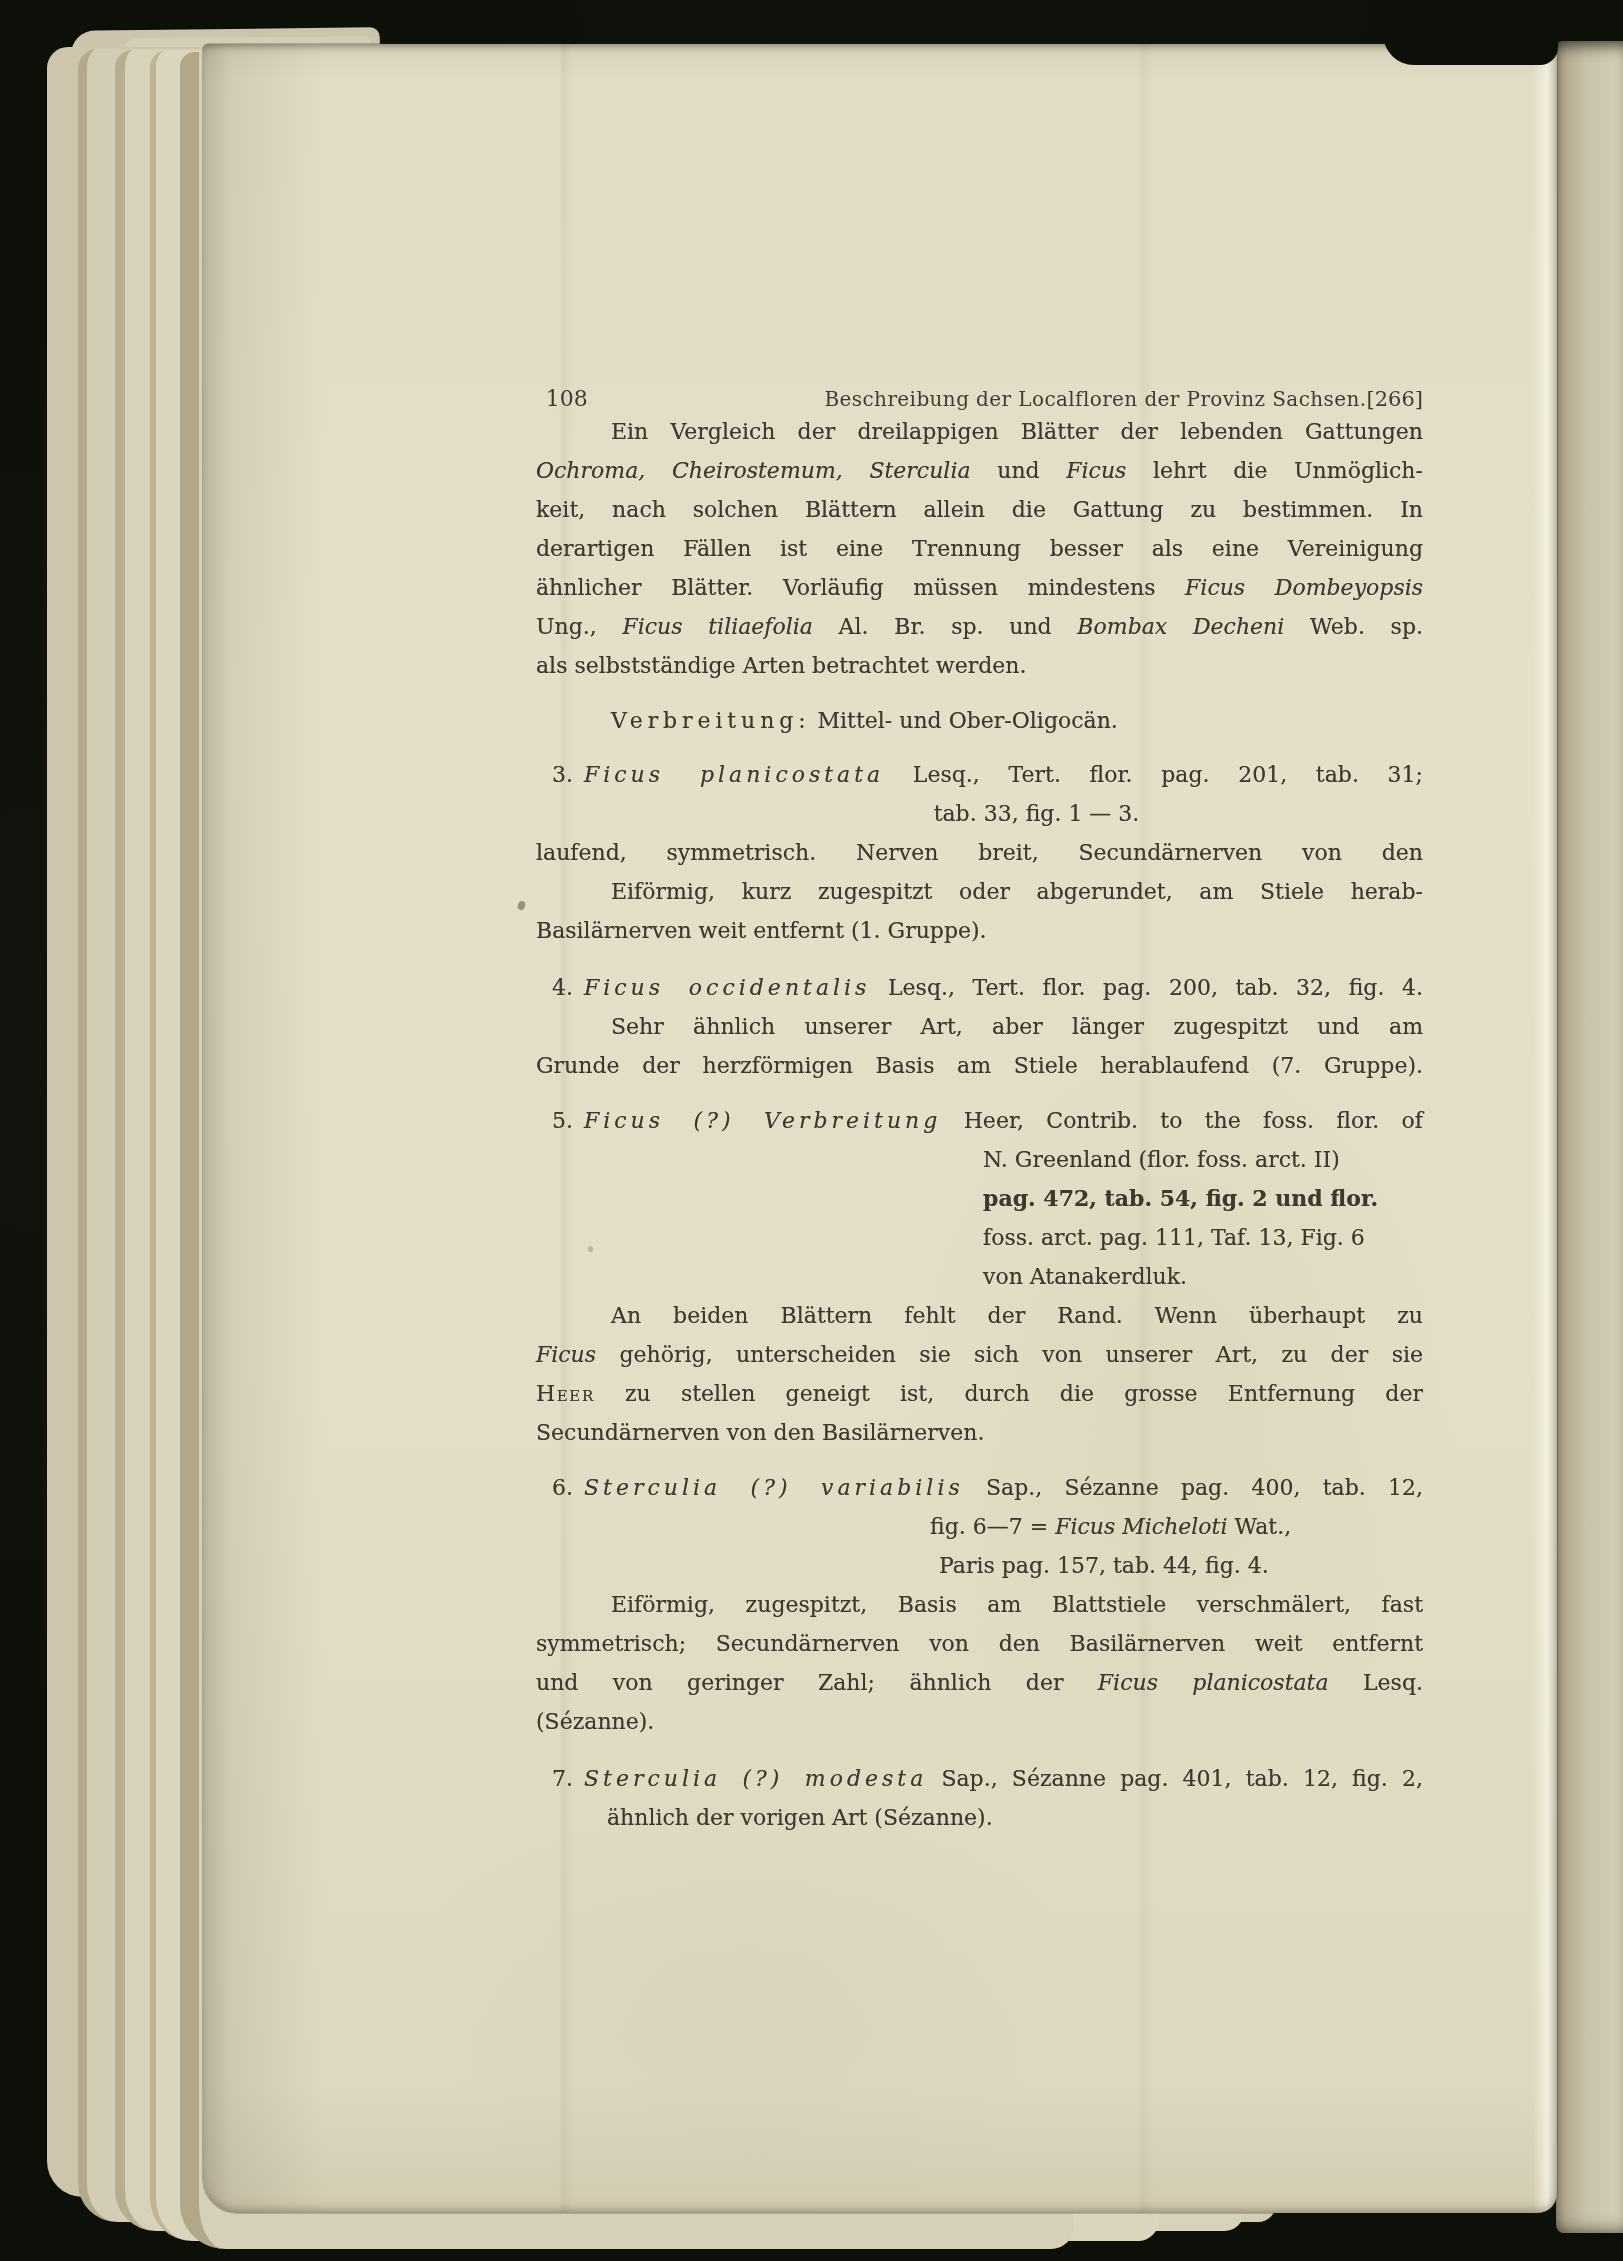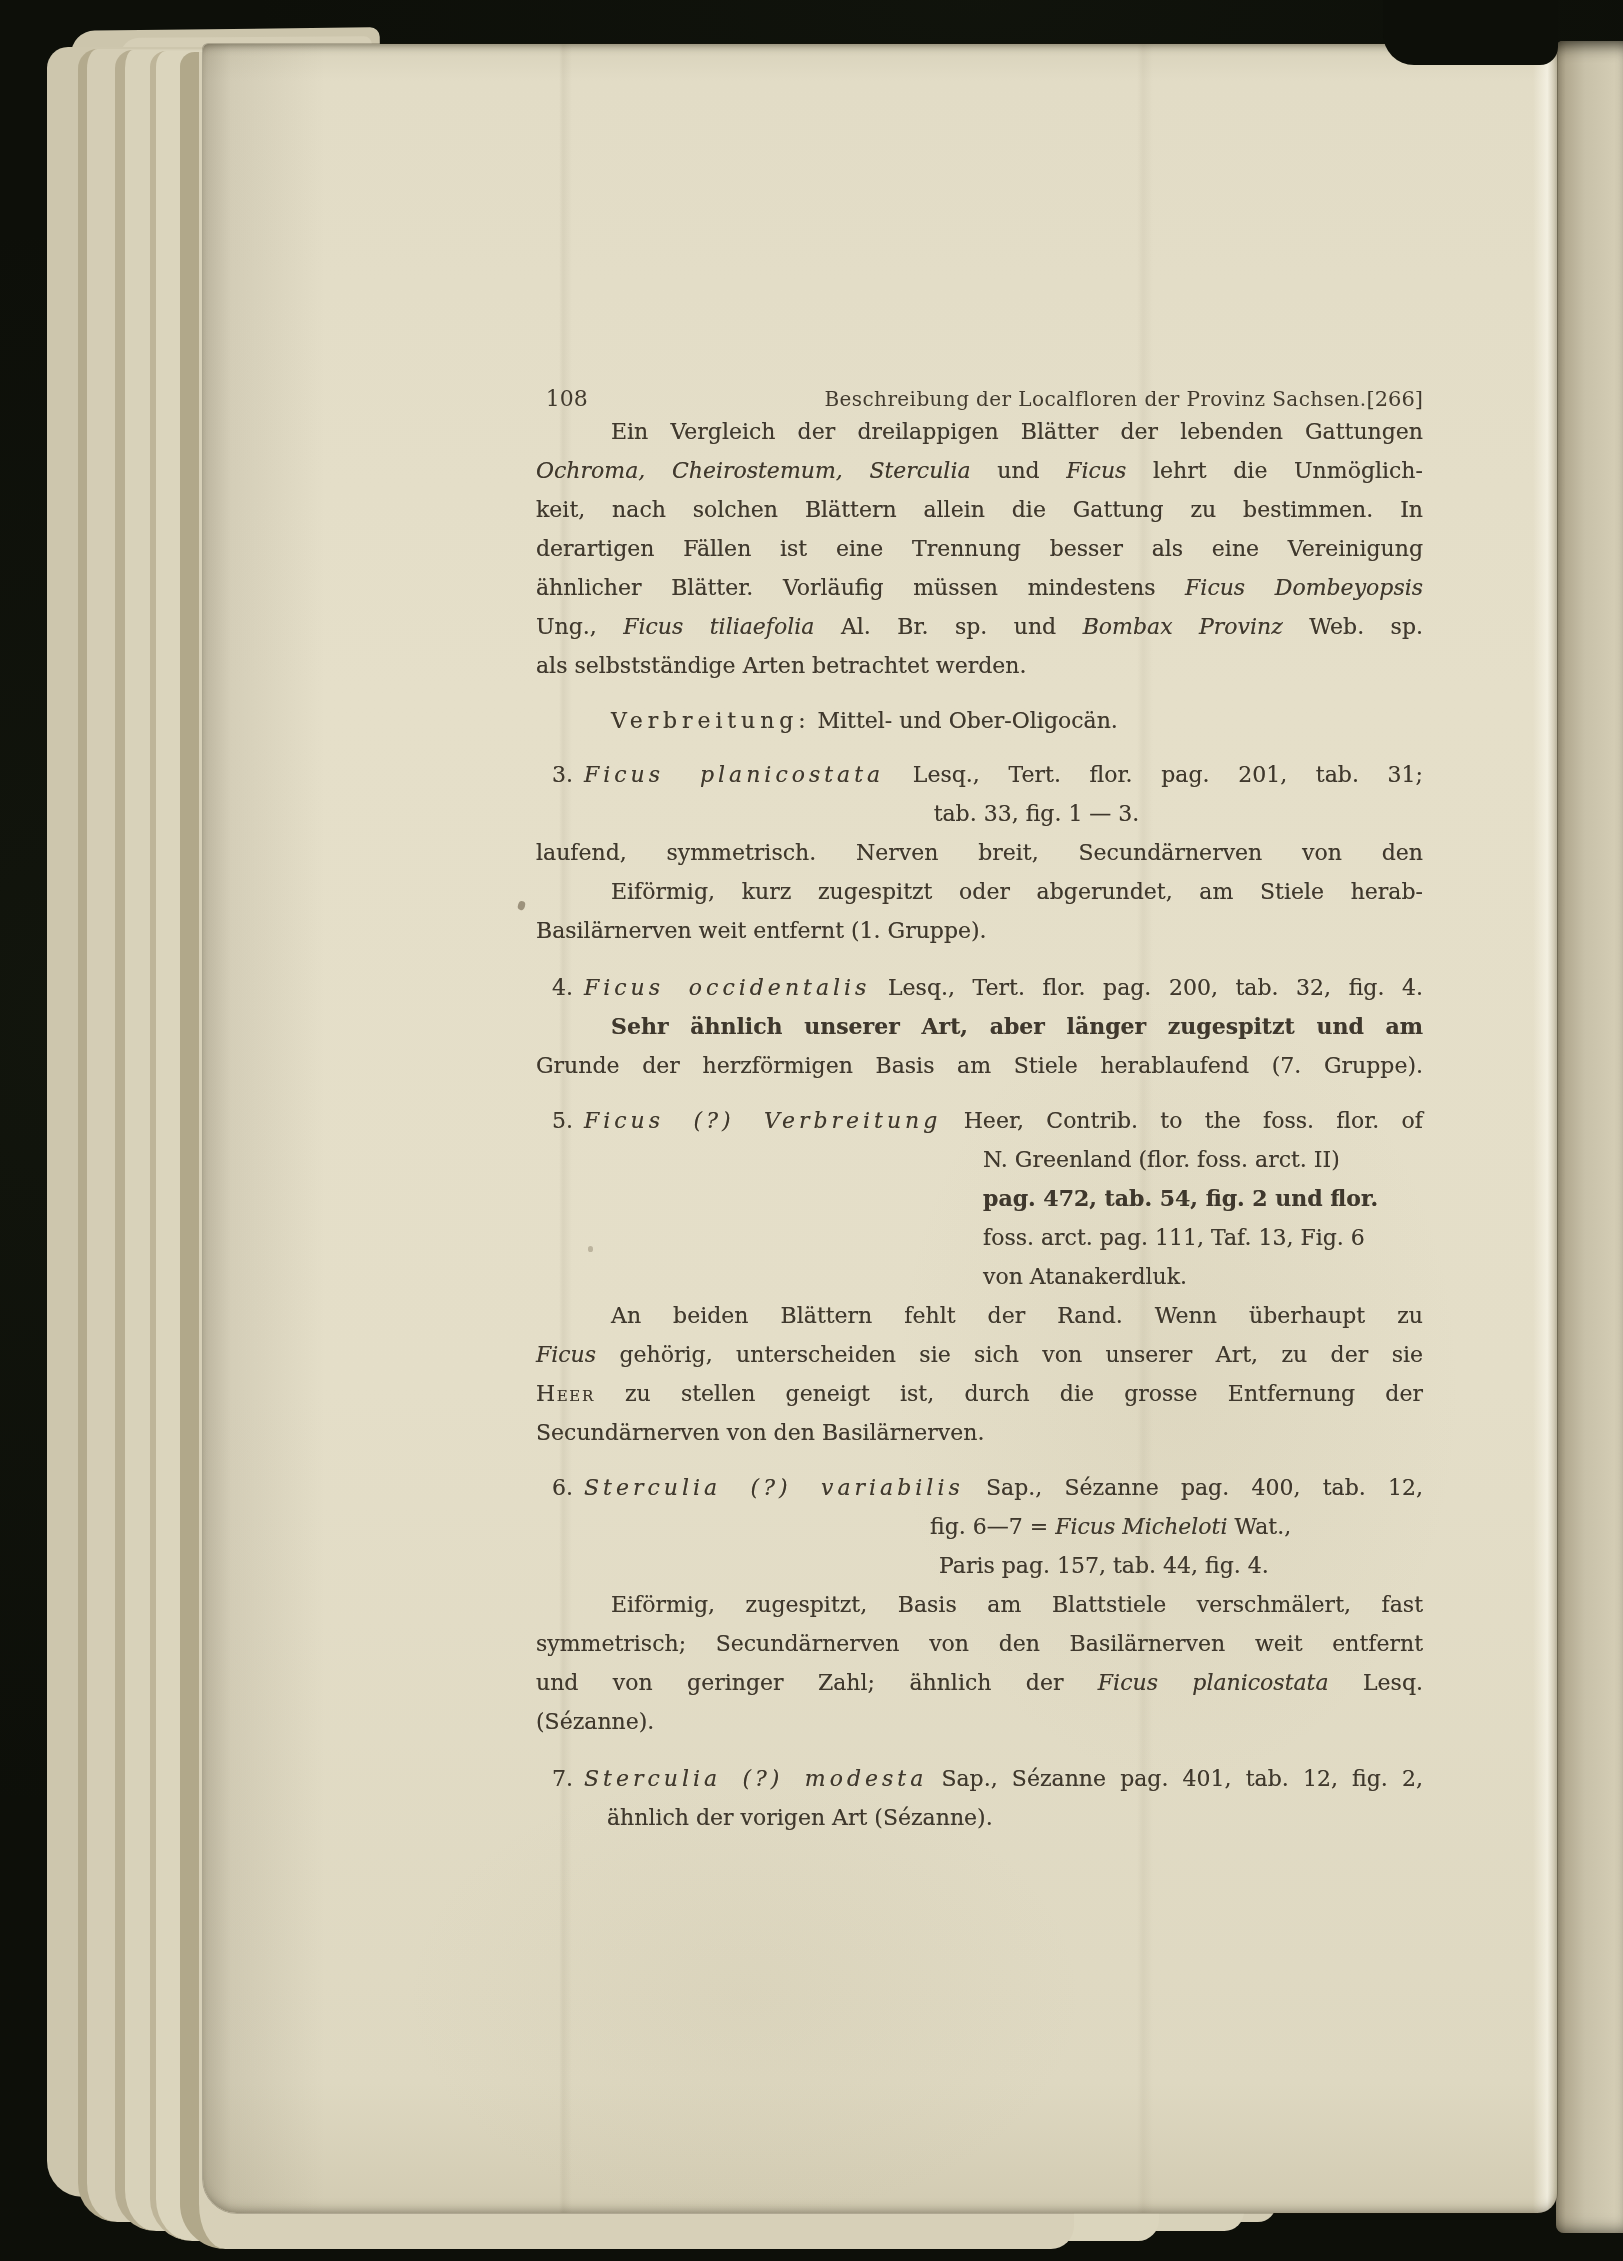--- a/index.html
+++ b/index.html
@@ -97,30 +97,30 @@
     <span class="running">Beschreibung der Localfloren der Provinz Sachsen.</span>
     <span class="colnum">[266]</span>
   </div>
 
   <div class="text-block">
       <div class="ln j" style="padding-left: 75px;"><span class="s-r">Ein Vergleich der dreilappigen Blätter der lebenden Gattungen</span></div>
       <div class="ln j"><span class="s-i">Ochroma, Cheirostemum, Sterculia</span><span class="s-r"> und </span><span class="s-i">Ficus</span><span class="s-r"> lehrt die Unmöglich-</span></div>
       <div class="ln j"><span class="s-r">keit, nach solchen Blättern allein die Gattung zu bestimmen. In</span></div>
       <div class="ln j"><span class="s-r">derartigen Fällen ist eine Trennung besser als eine Vereinigung</span></div>
       <div class="ln j"><span class="s-r">ähnlicher Blätter. Vorläufig müssen mindestens </span><span class="s-i">Ficus Dombeyopsis</span></div>
-      <div class="ln j"><span class="s-r">Ung., </span><span class="s-i">Ficus tiliaefolia</span><span class="s-r"> Al. Br. sp. und </span><span class="s-i">Bombax Provinz</span><span class="s-r"> Web. sp.</span></div>
+      <div class="ln j"><span class="s-r">Ung., </span><span class="s-i">Ficus tiliaefolia</span><span class="s-r"> Al. Br. sp. und </span><span class="s-i">Bombax Decheni</span><span class="s-r"> Web. sp.</span></div>
       <div class="ln l"><span class="s-r">als selbstständige Arten betrachtet werden.</span></div>
       <div class="ln l" style="padding-left: 75px; margin-top: 16px;"><span class="s-rsp">Verbreitung:</span><span class="s-r"> Mittel- und Ober-Oligocän.</span></div>
       <div class="ln j" style="padding-left: 16px; margin-top: 15.4px;"><span class="s-r">3. </span><span class="s-isp">Ficus planicostata</span><span class="s-r"> Lesq., Tert. flor. pag. 201, tab. 31;</span></div>
       <div class="ln c" style="padding-left: 114px;"><span class="s-r">tab. 33, fig. 1 — 3.</span></div>
       <div class="ln j"><span class="s-r">laufend, symmetrisch. Nerven breit, Secundärnerven von den</span></div>
       <div class="ln j" style="padding-left: 75px;"><span class="s-r">Eiförmig, kurz zugespitzt oder abgerundet, am Stiele herab-</span></div>
       <div class="ln l"><span class="s-r">Basilärnerven weit entfernt (1. Gruppe).</span></div>
       <div class="ln j" style="padding-left: 16px; margin-top: 18px;"><span class="s-r">4. </span><span class="s-isp">Ficus occidentalis</span><span class="s-r"> Lesq., Tert. flor. pag. 200, tab. 32, fig. 4.</span></div>
-      <div class="ln j" style="padding-left: 75px; font-weight: bold;"><span class="s-r">Sehr ähnlich unserer Art, aber länger zugespitzt und am</span></div>
+      <div class="ln j" style="padding-left: 75px;"><span class="s-r">Sehr ähnlich unserer Art, aber länger zugespitzt und am</span></div>
       <div class="ln j"><span class="s-r">Grunde der herzförmigen Basis am Stiele herablaufend (7. Gruppe).</span></div>
       <div class="ln j" style="padding-left: 16px; margin-top: 16px;"><span class="s-r">5. </span><span class="s-isp">Ficus (?) Verbreitung</span><span class="s-r"> Heer, Contrib. to the foss. flor. of</span></div>
       <div class="ln l" style="padding-left: 447px;"><span class="s-r">N. Greenland (flor. foss. arct. II)</span></div>
       <div class="ln l" style="padding-left: 447px; font-weight: bold;"><span class="s-r">pag. 472, tab. 54, fig. 2 und flor.</span></div>
       <div class="ln l" style="padding-left: 447px;"><span class="s-r">foss. arct. pag. 111, Taf. 13, Fig. 6</span></div>
       <div class="ln l" style="padding-left: 447px;"><span class="s-r">von Atanakerdluk.</span></div>
       <div class="ln j" style="padding-left: 75px;"><span class="s-r">An beiden Blättern fehlt der Rand. Wenn überhaupt zu</span></div>
       <div class="ln j"><span class="s-i">Ficus</span><span class="s-r"> gehörig, unterscheiden sie sich von unserer Art, zu der sie</span></div>
       <div class="ln j"><span class="s-sc">Heer</span><span class="s-r"> zu stellen geneigt ist, durch die grosse Entfernung der</span></div>
       <div class="ln l"><span class="s-r">Secundärnerven von den Basilärnerven.</span></div>

